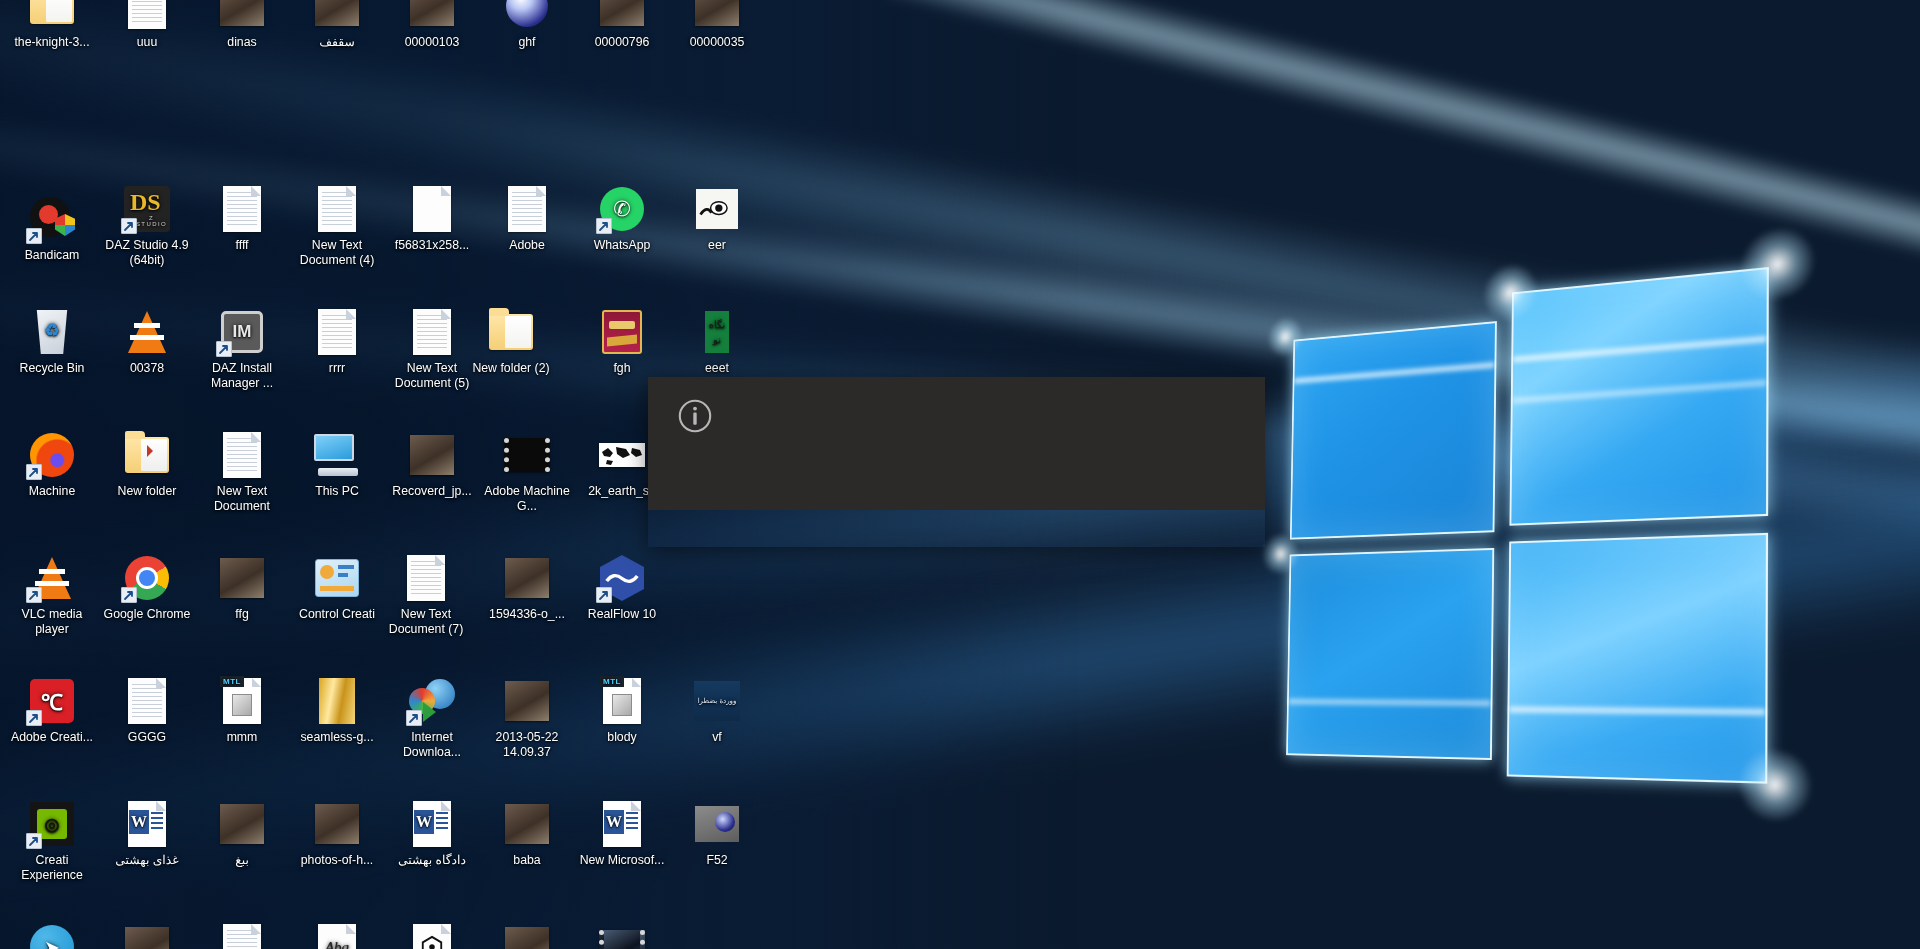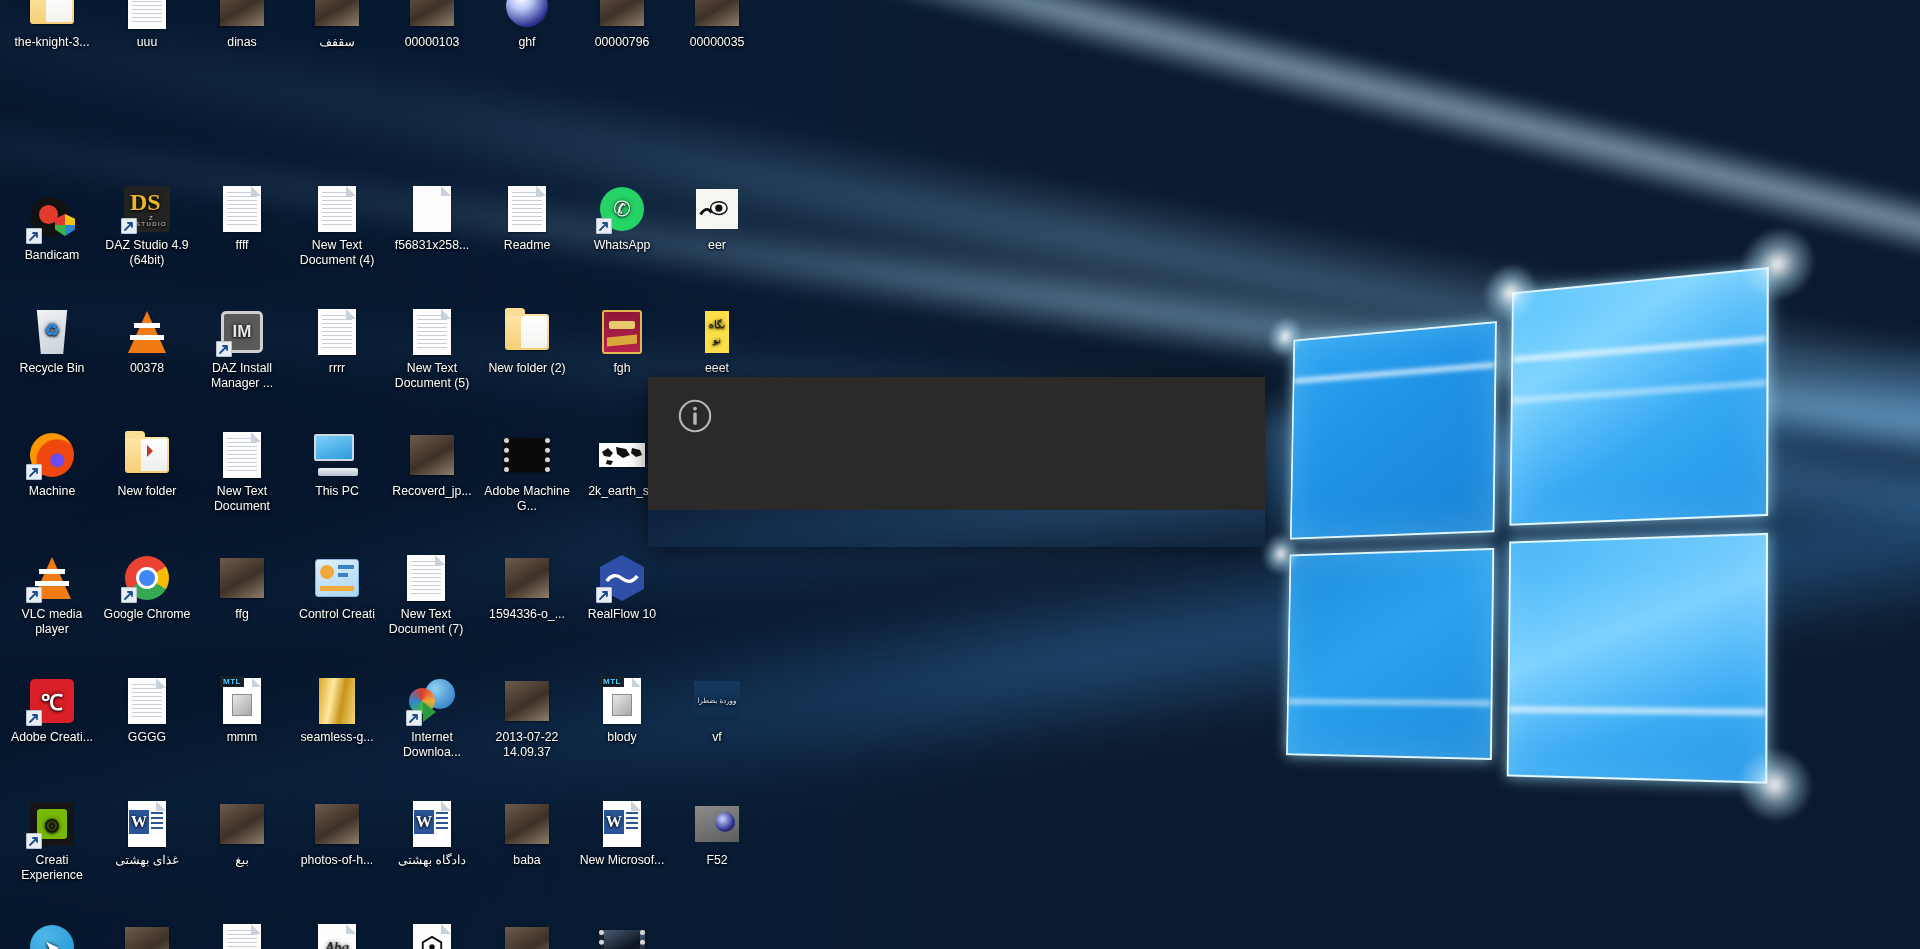--- a/index.html
+++ b/index.html
@@ -288,21 +288,21 @@
           <div class="doc"></div>
         </span>
         <span class="lbl">f56831x258...</span>
       </div>
       <div class="icon" style="left: 481px; top: 185px;">
         <span class="glyph">
           <div class="doc">
             <div class="lines"></div>
           </div>
         </span>
-        <span class="lbl">Readme</span>
+        <span class="lbl">Adobe</span>
       </div>
       <div class="icon" style="left: 576px; top: 185px;">
         <span class="glyph">
           <div style="width:44px;height:44px;border-radius:50%;background:#25d366;display:flex;align-items:center;justify-content:center;color:#fff;font:21px sans-serif">✆</div>
           <span class="shortcut">
             <svg viewBox="0 0 12 12">
               <path d="M2 10 L9 3 M9 3 H5 M9 3 V7" stroke="#1d4e89" stroke-width="1.8" fill="none" stroke-linecap="round"></path>
             </svg>
           </span>
         </span>
@@ -357,40 +357,40 @@
         <span class="lbl">rrrr</span>
       </div>
       <div class="icon" style="left: 386px; top: 308px;">
         <span class="glyph">
           <div class="doc">
             <div class="lines"></div>
           </div>
         </span>
         <span class="lbl">New Text Document (5)</span>
       </div>
-      <div class="icon" style="left: 481px; top: 308px;">
+      <div class="icon" style="left: 465px; top: 308px;">
         <span class="glyph">
           <div class="folder">
             <div class="flap"></div>
           </div>
         </span>
         <span class="lbl">New folder (2)</span>
       </div>
       <div class="icon" style="left: 576px; top: 308px;">
         <span class="glyph">
           <div style="width:40px;height:44px;background:linear-gradient(180deg,#8e1838,#b5214a);border:2px solid #e0b84f;border-radius:3px;position:relative">
             <div style="position:absolute;left:5px;top:9px;right:5px;height:8px;background:#e8c96b;border-radius:2px"></div>
             <div style="position:absolute;left:3px;top:24px;right:3px;height:9px;background:#d9a83a;transform:skewY(-6deg)"></div>
           </div>
         </span>
         <span class="lbl">fgh</span>
       </div>
       <div class="icon" style="left: 671px; top: 308px;">
         <span class="glyph">
-          <div class="arabic" style="width:24px;height:42px;background:#fde047;color:#1a1a1a;font-size:10px;display:flex;align-items:center;justify-content:center;direction:rtl">نگاه نو</div>
+          <div class="arabic" style="width:24px;height:42px;background:#15803d;color:#1a1a1a;font-size:10px;display:flex;align-items:center;justify-content:center;direction:rtl">نگاه نو</div>
         </span>
         <span class="lbl">eeet</span>
       </div>
       <div class="icon" style="left: 6px; top: 431px;">
         <span class="glyph">
           <div style="width:44px;height:44px;border-radius:50%;background:radial-gradient(circle at 62% 62%,#6a4cf0 0 16%,#f0470f 20% 52%,#ff9500 56% 78%,#ffd000 82%)"></div>
           <span class="shortcut">
             <svg viewBox="0 0 12 12">
               <path d="M2 10 L9 3 M9 3 H5 M9 3 V7" stroke="#1d4e89" stroke-width="1.8" fill="none" stroke-linecap="round"></path>
             </svg>
@@ -578,21 +578,21 @@
               <path d="M2 10 L9 3 M9 3 H5 M9 3 V7" stroke="#1d4e89" stroke-width="1.8" fill="none" stroke-linecap="round"></path>
             </svg>
           </span>
         </span>
         <span class="lbl">Internet Downloa...</span>
       </div>
       <div class="icon" style="left: 481px; top: 677px;">
         <span class="glyph">
           <div class="photo" style="background:linear-gradient(150deg,#6d5b4e,#3d3026 55%,#8e7f6d)"></div>
         </span>
-        <span class="lbl">2013-07-22 14.09.37</span>
+        <span class="lbl">2013-05-22 14.09.37</span>
       </div>
       <div class="icon" style="left: 576px; top: 677px;">
         <span class="glyph">
           <div class="mtl">
             <span class="tag">MTL</span>
             <div class="cube"></div>
           </div>
         </span>
         <span class="lbl">blody</span>
       </div>

